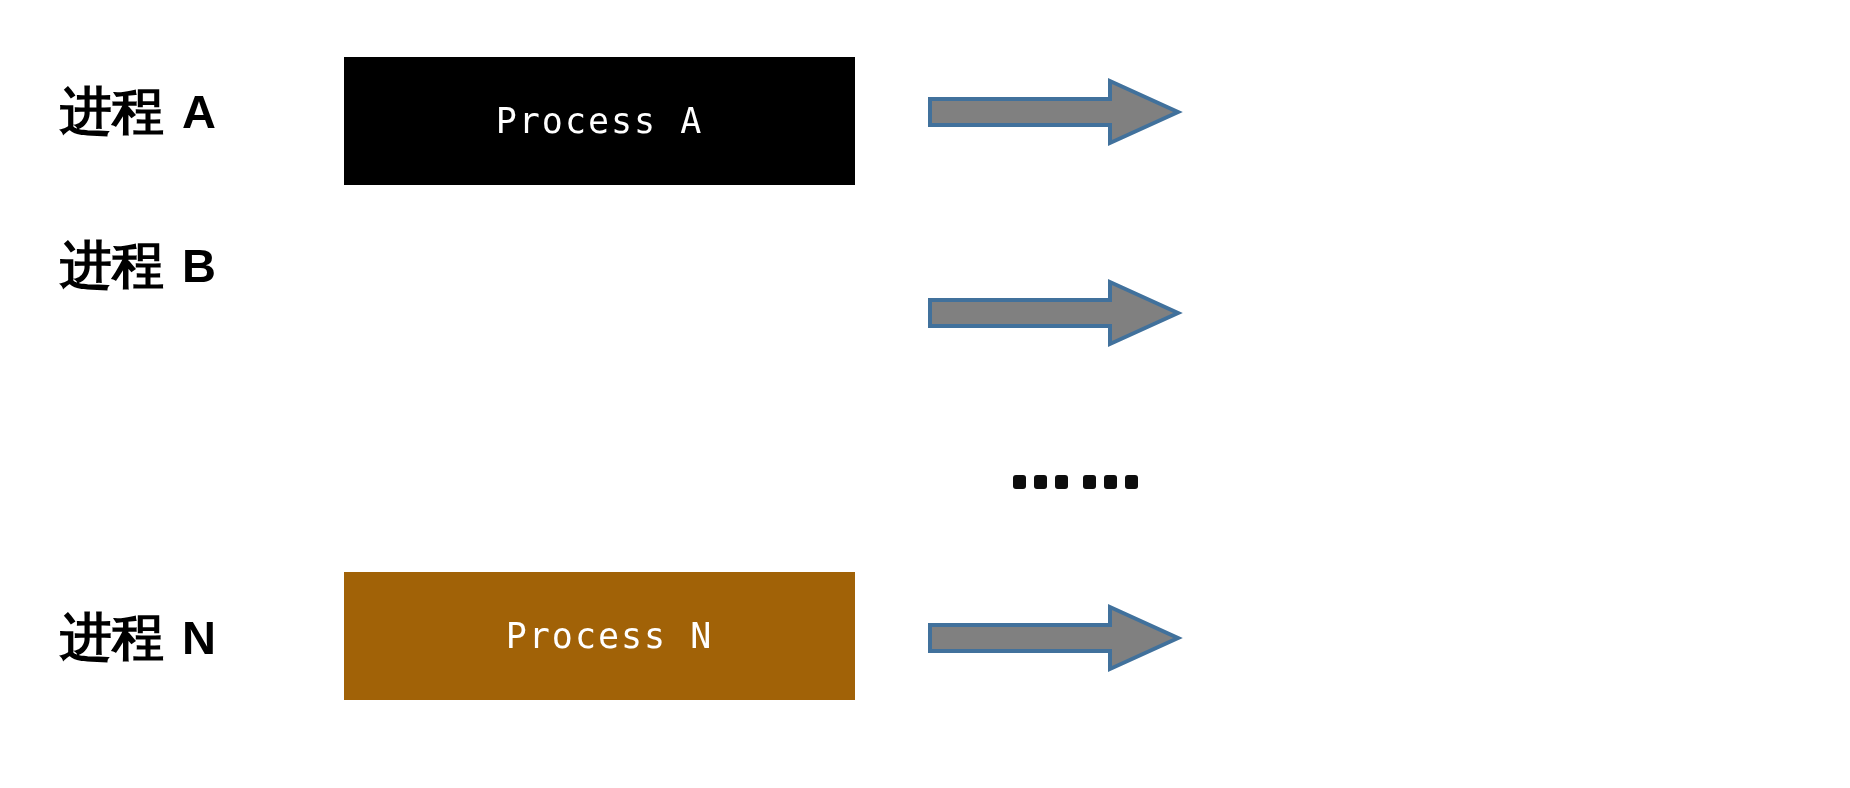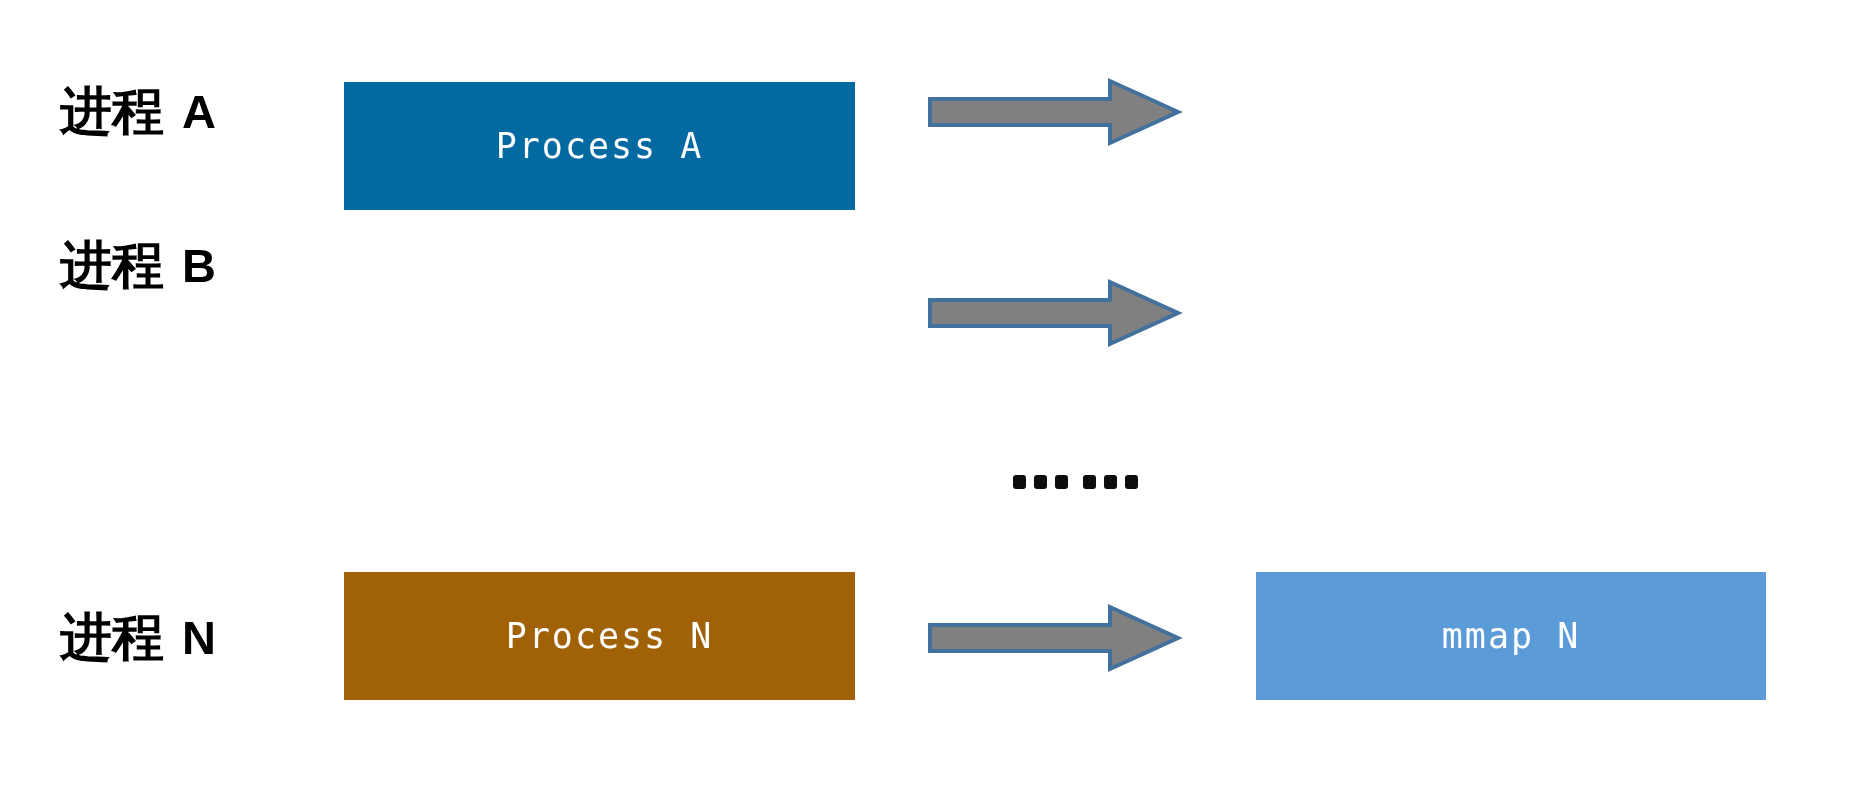--- a/index.html
+++ b/index.html
@@ -108,21 +108,21 @@
 </head>
 <body>
 
 <div id="canvas">
 
   <div class="row-label" style="top:74px; height:74px;">
     <span class="cjk">进程</span>
     <span class="suffix">A</span>
   </div>
 
-  <div class="proc-box" style="top:82px; height:128px; background:#0369a1;">
+  <div class="proc-box" style="top:57px; height:128px; background:#000000;">
     <span class="boxtext">Process A</span>
   </div>
 
   <div class="arrow" style="top:78px;">
     <svg viewBox="0 0 252 68" preserveAspectRatio="none">
       <polygon points="2,21 182,21 182,3 250,34 182,65 182,47 2,47" fill="#808080" stroke="#41719C" stroke-width="4" stroke-linejoin="miter"></polygon>
     </svg>
   </div>
 
 
@@ -161,17 +161,14 @@
   <div class="proc-box" style="top:572px; height:128px; background:#a16207;padding-left:20px;">
     <span class="boxtext">Process N</span>
   </div>
 
   <div class="arrow" style="top:604px;">
     <svg viewBox="0 0 252 68" preserveAspectRatio="none">
       <polygon points="2,21 182,21 182,3 250,34 182,65 182,47 2,47" fill="#808080" stroke="#41719C" stroke-width="4" stroke-linejoin="miter"></polygon>
     </svg>
   </div>
 
-  <div class="mmap-box" style="top:572px; height:128px; background:#5B9BD8;">
-    <span class="boxtext">mmap N</span>
-  </div>
 
 </div>
 
 </body></html>

